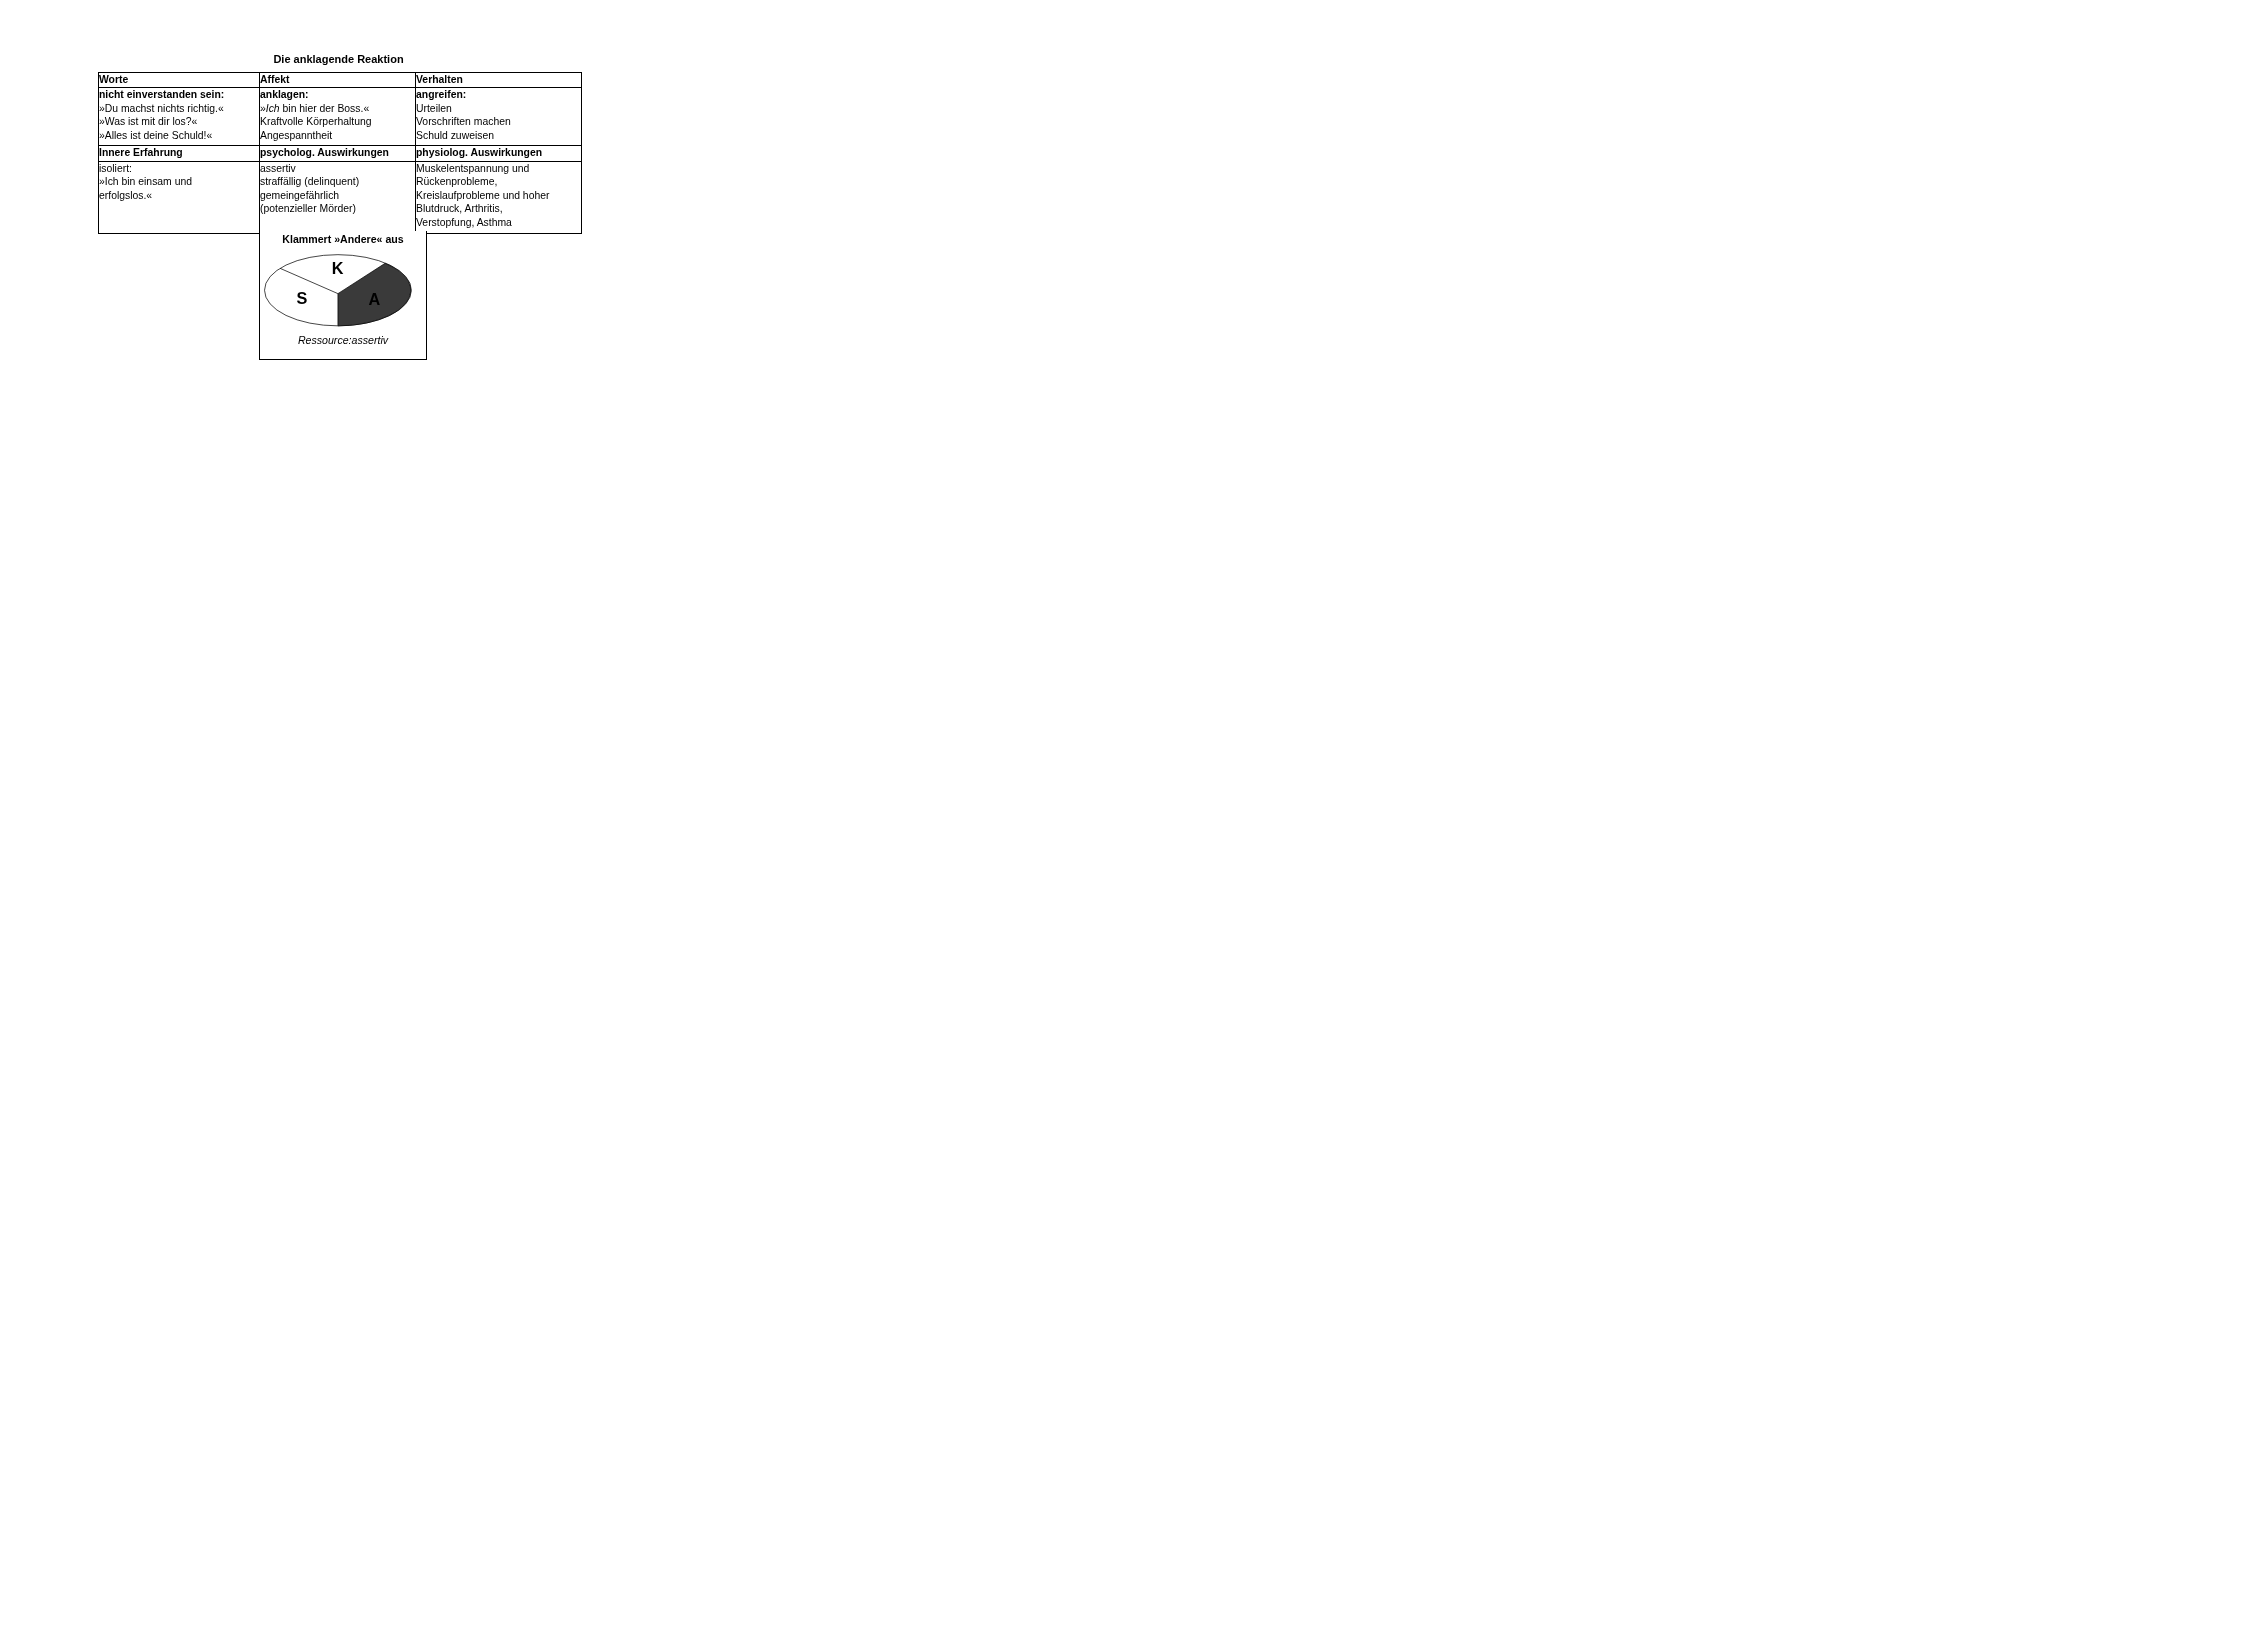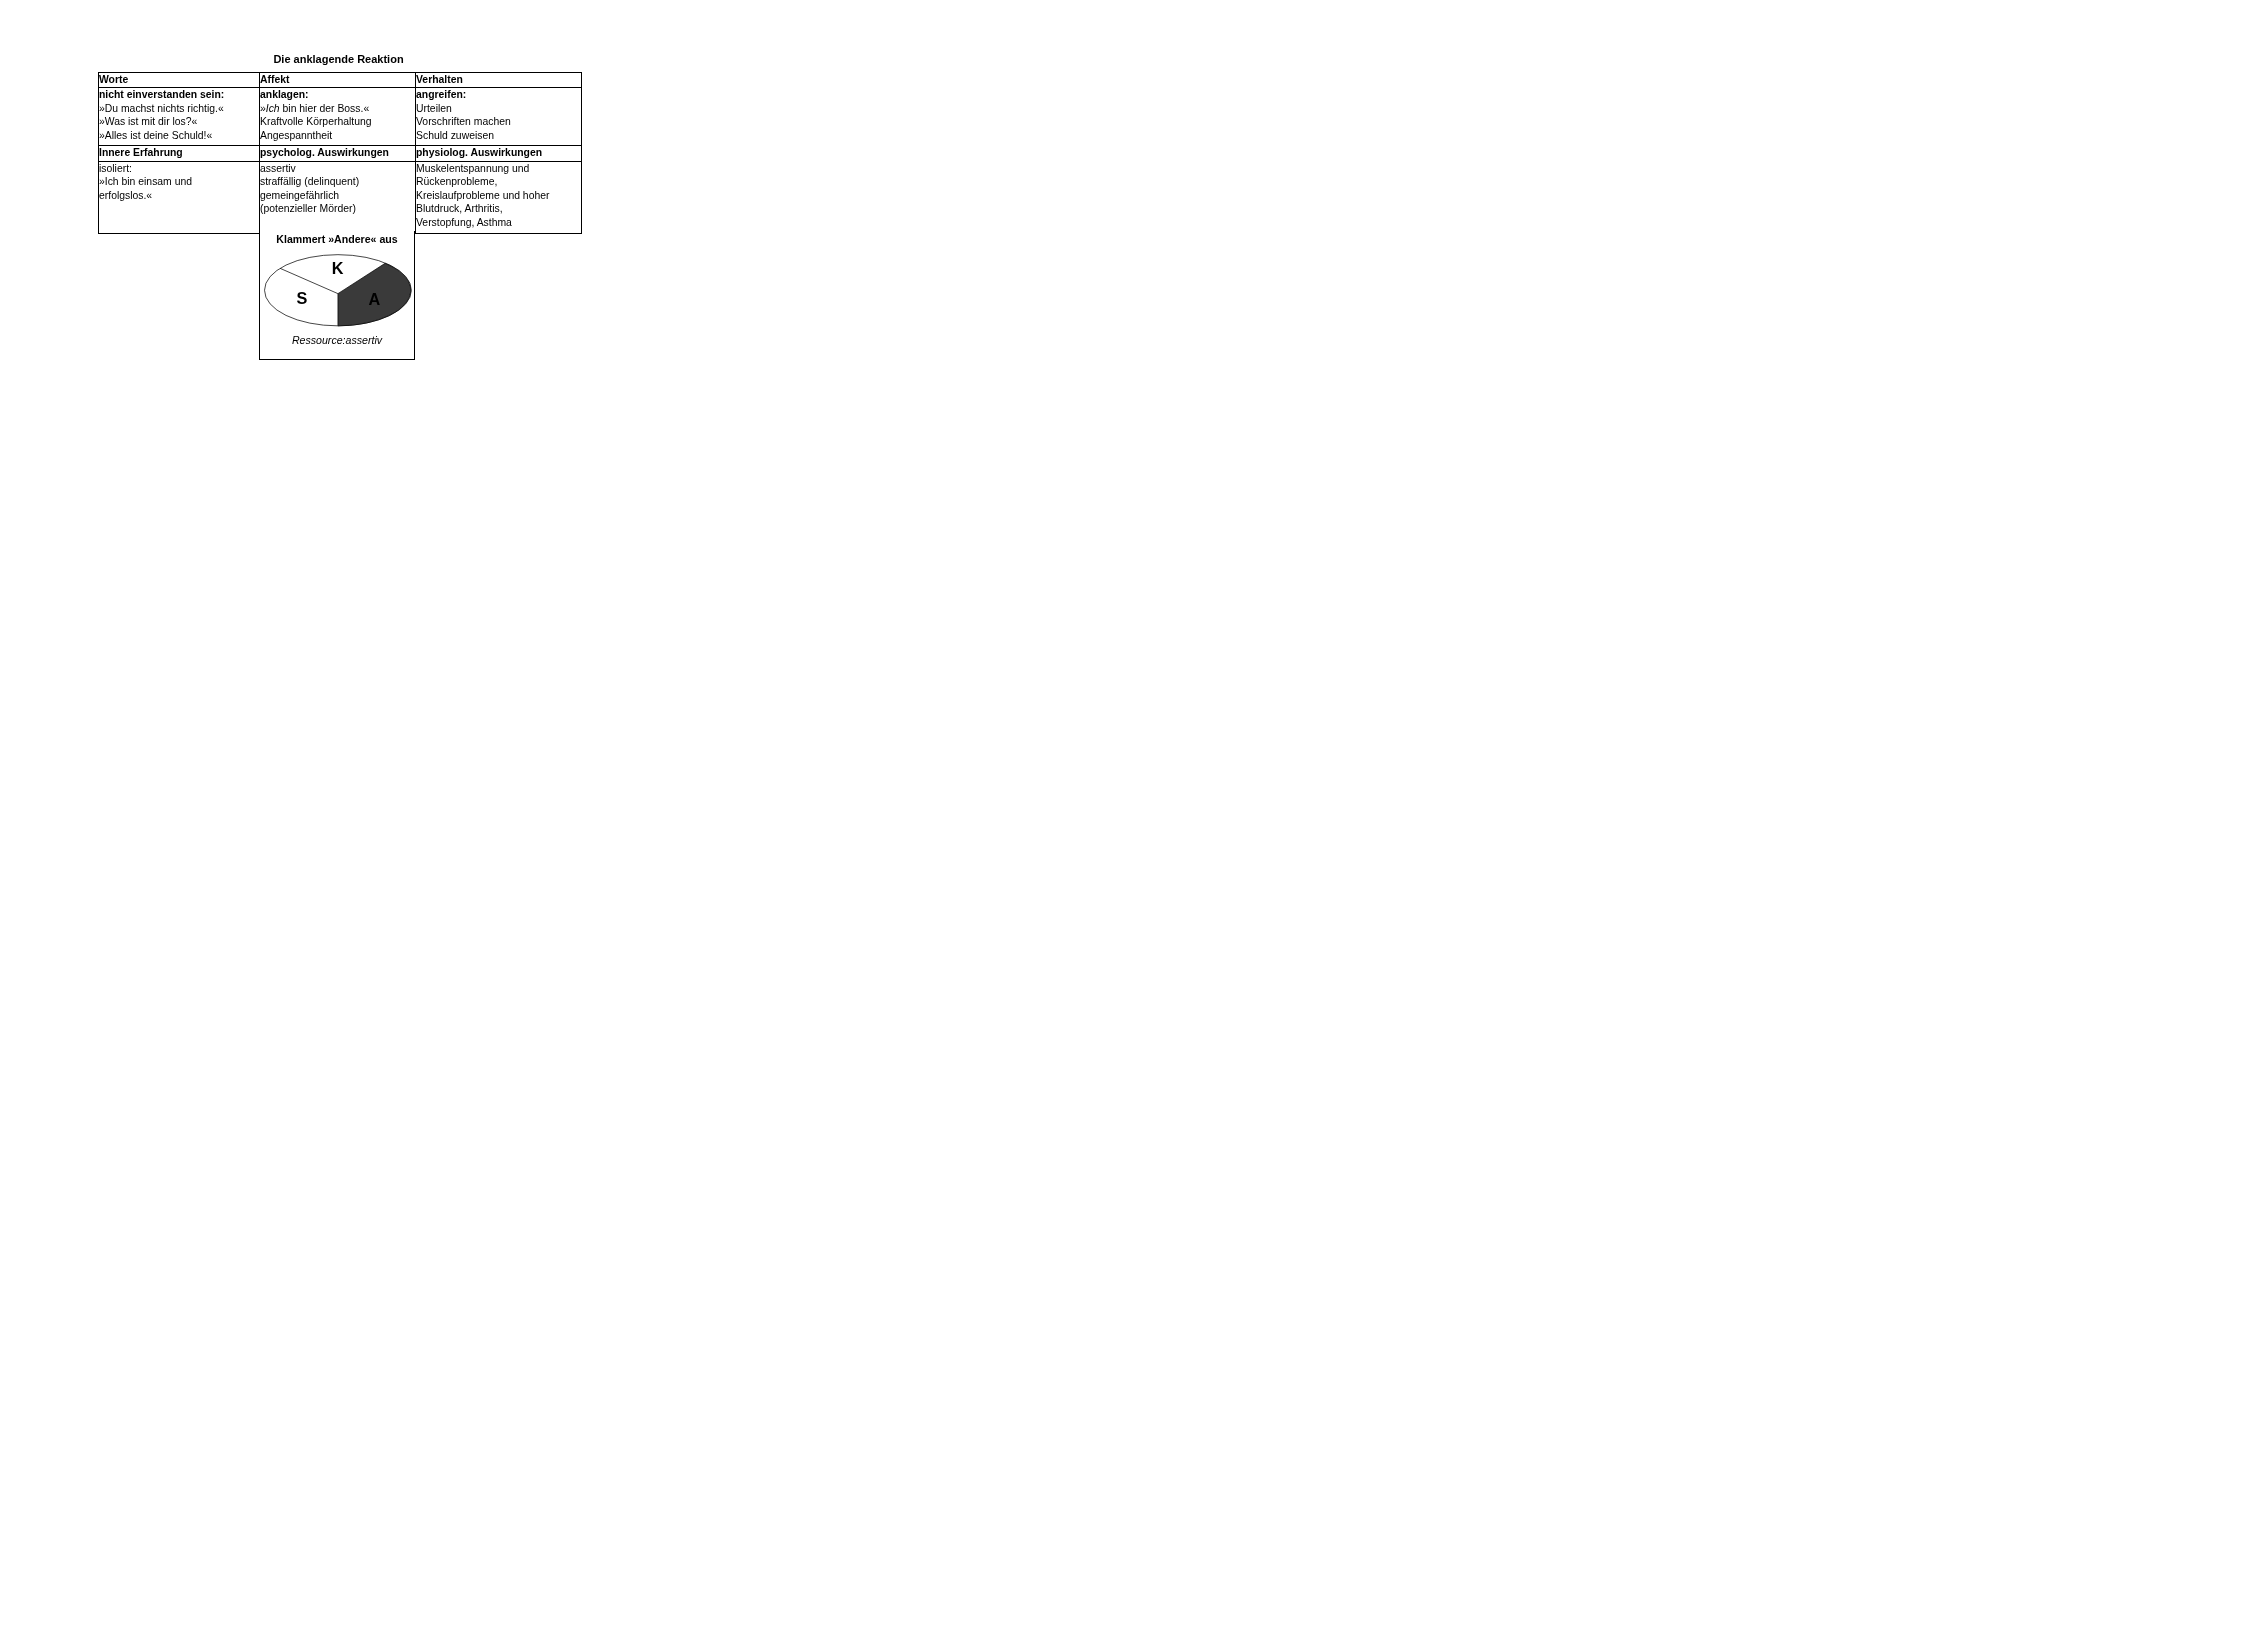--- a/index.html
+++ b/index.html
@@ -58,21 +58,21 @@
   td.cell { padding: 1.8px 5.4px 0 5.9px; }
   td.al { text-align: left; padding-left: 5.9px; }
   td.ac { }
   .line { line-height: 13.6px; white-space: nowrap; }
   .line.b { font-weight: bold; }
   .line .i { font-style: italic; }
   .diagram-box {
     position: absolute;
     left: 259px;
     top: 231px;
-    width: 156px;
+    width: 168px;
     height: 129px;
     border: 0.6px solid #000;
     border-top: none;
     box-sizing: border-box;
     background: #fff;
   }
   .diagram-heading {
     position: absolute;
     left: 0;
     top: 2.3px;

